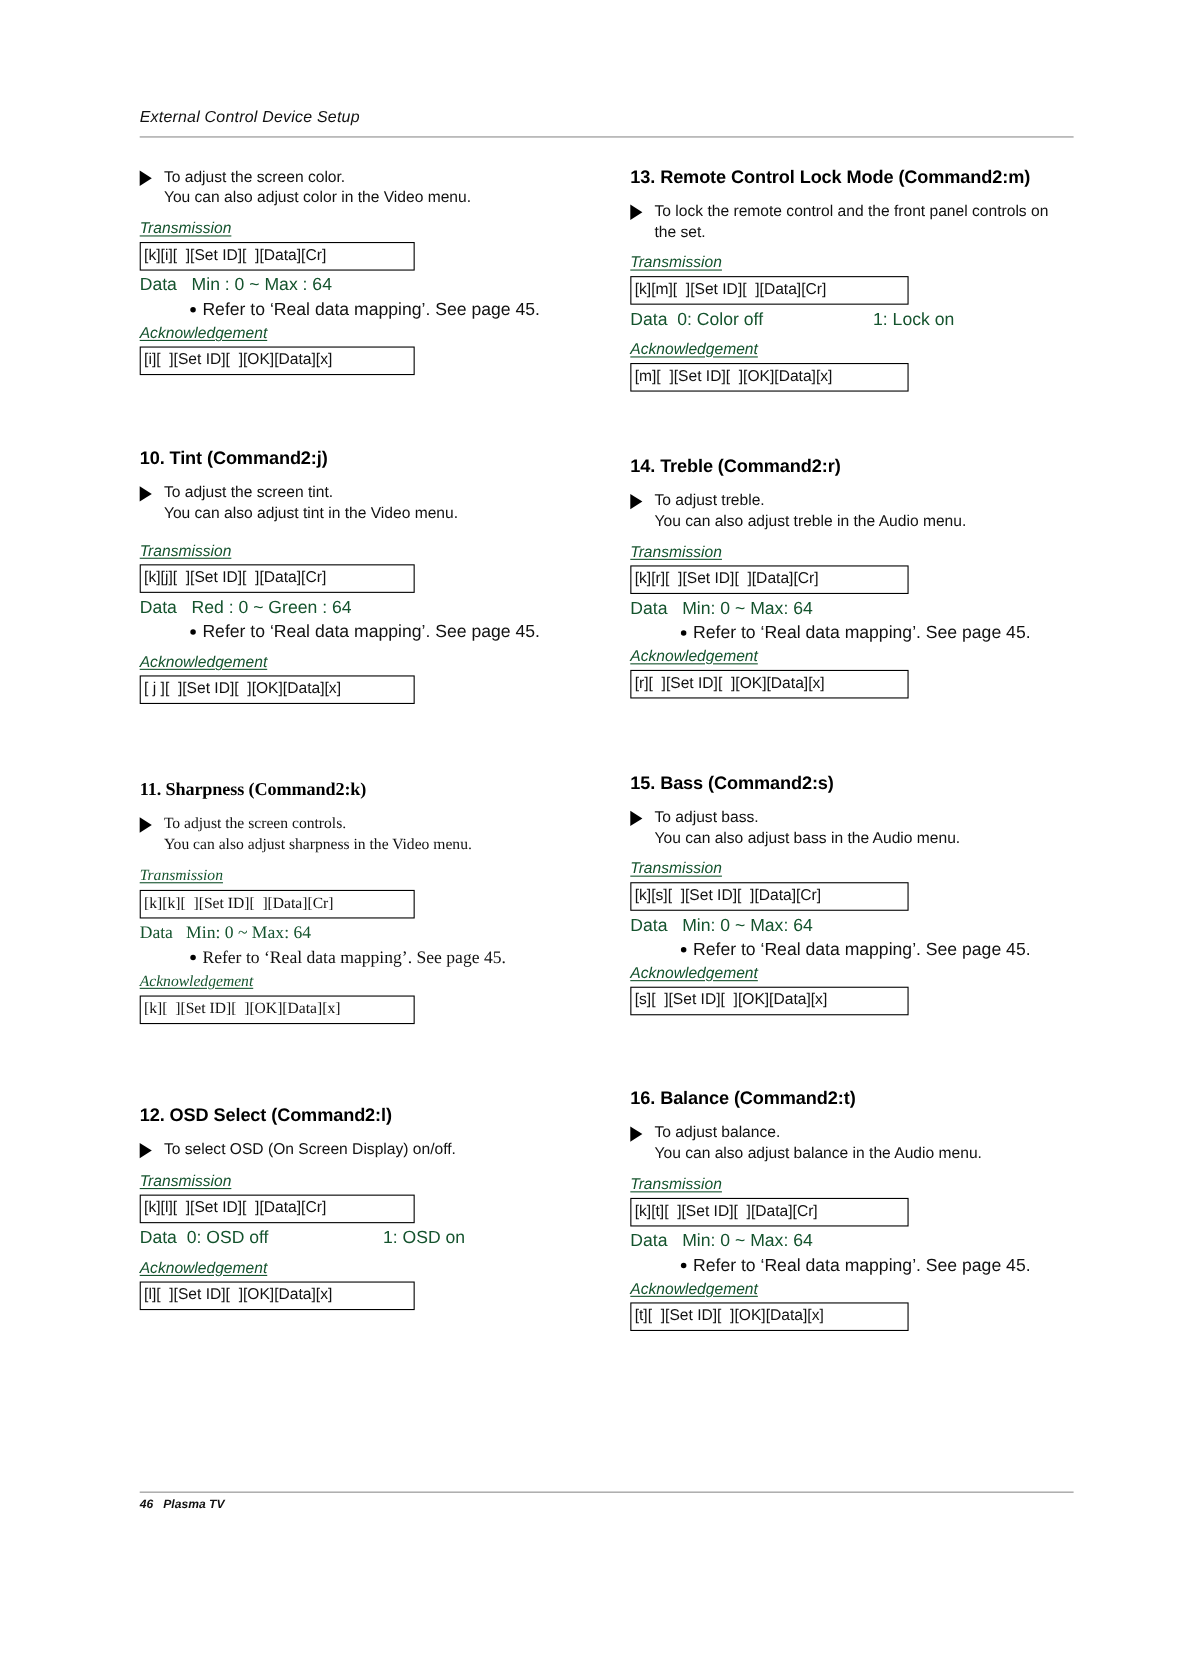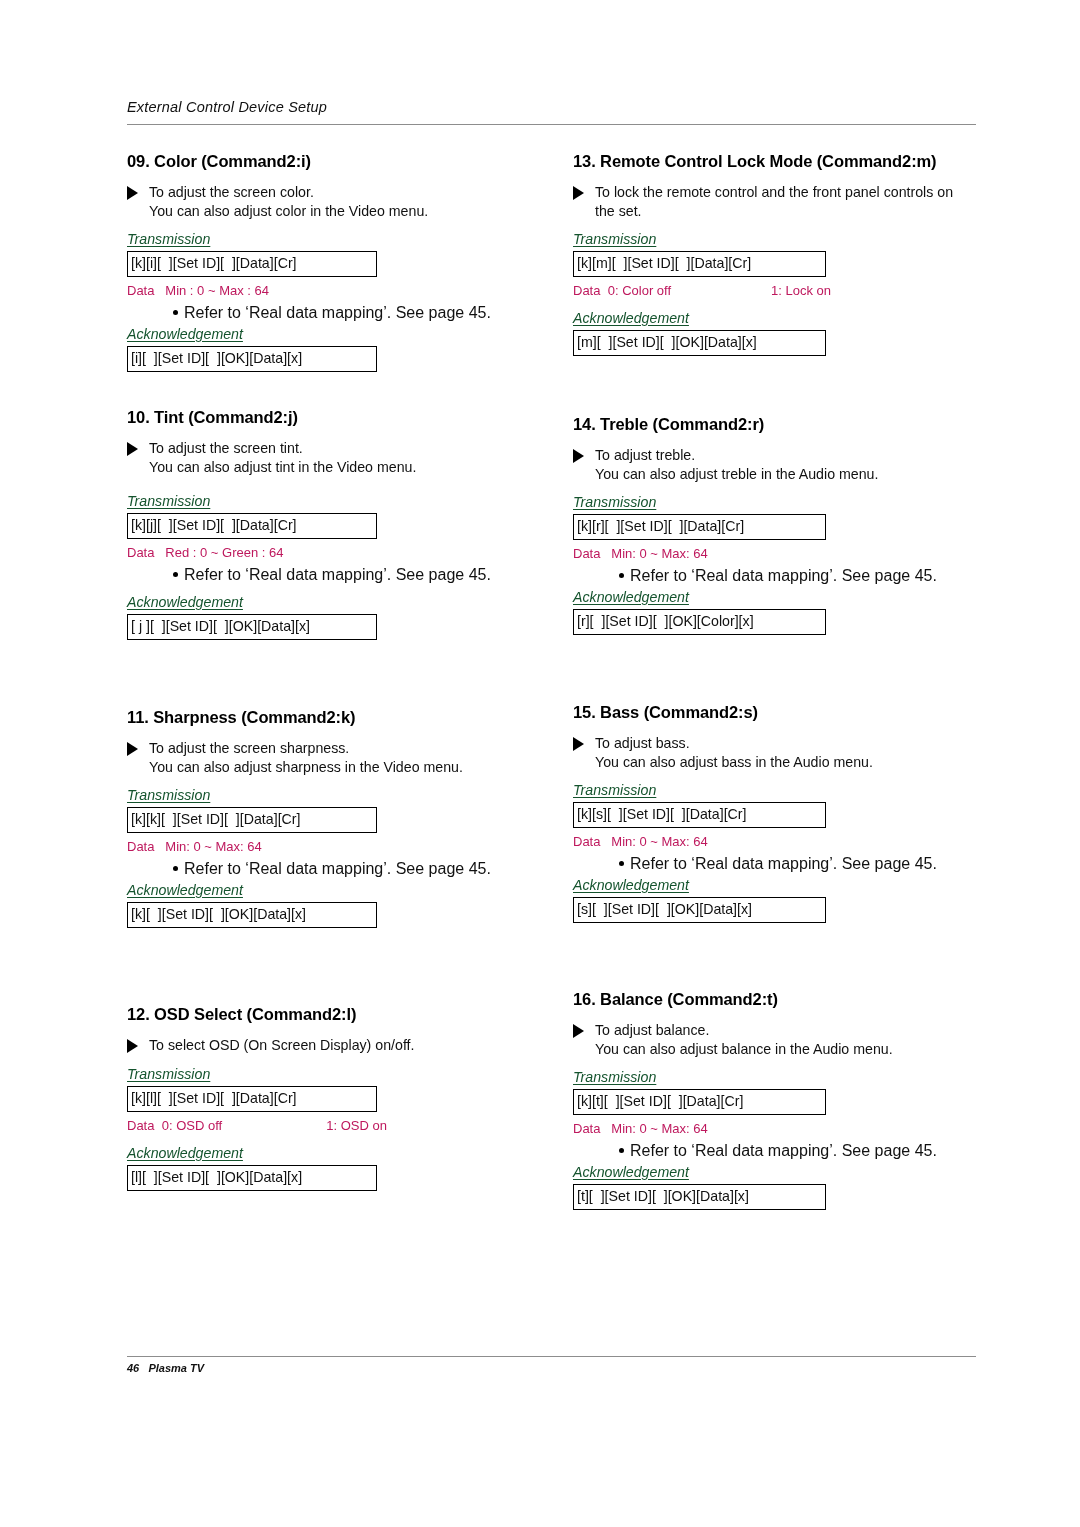--- a/index.html
+++ b/index.html
@@ -91,23 +91,23 @@
     line-height: 23px;
     font-size: 14.2px;
     padding: 0 3px;
     color: #111;
     margin-bottom: 4px;
     white-space: pre;
     overflow: hidden;
   }
 
   .dataline {
-    font-size: 13px;
+    font-size: 16px;
     line-height: 20px;
-    color: #be185d;
+    color: #14532d;
     margin-bottom: 2px;
     white-space: pre;
   }
   .dataline .second {
     display: inline-block;
   }
 
   .note {
     position: relative;
     font-size: 16px;
@@ -155,21 +155,20 @@
 </style>
 </head>
 <body>
 
 <div class="page">
 
   <div class="runhead">External Control Device Setup</div>
   <div class="head-rule"></div>
 
   <div class="section" style="left:127px; top:152px;">
-    <div class="sec-title">09. Color (Command2:i)</div>
     <div class="desc">
       <span class="tri"></span>
       <span>To adjust the screen color.</span>
       <span class="l2">You can also adjust color in the Video menu.</span>
     </div>
     <div class="lbl">Transmission</div>
     <div class="cmdbox w250">[k][i][  ][Set ID][  ][Data][Cr]</div>
     <div class="dataline"><span>Data</span>&nbsp;&nbsp;&nbsp;<span>Min : 0 ~ Max : 64</span></div>
     <div class="note"><span class="dot"></span><span>Refer to ‘Real data mapping’. See page 45.</span></div>
     <div class="lbl">Acknowledgement</div>
@@ -186,25 +185,25 @@
     <div class="gap-sm"></div>
     <div class="lbl">Transmission</div>
     <div class="cmdbox w250">[k][j][  ][Set ID][  ][Data][Cr]</div>
     <div class="dataline"><span>Data</span>&nbsp;&nbsp;&nbsp;<span>Red : 0 ~ Green : 64</span></div>
     <div class="note"><span class="dot"></span><span>Refer to ‘Real data mapping’. See page 45.</span></div>
     <div class="gap-sm"></div>
     <div class="lbl">Acknowledgement</div>
     <div class="cmdbox w250">[ j ][  ][Set ID][  ][OK][Data][x]</div>
   </div>
 
-  <div class="section" style="left:127px; top:708px;">
+  <div class="section" style="left:127px; top:708px;font-family:Liberation Serif, serif;">
     <div class="sec-title">11. Sharpness (Command2:k)</div>
     <div class="desc">
       <span class="tri"></span>
-      <span>To adjust the screen sharpness.</span>
+      <span>To adjust the screen controls.</span>
       <span class="l2">You can also adjust sharpness in the Video menu.</span>
     </div>
     <div class="lbl">Transmission</div>
     <div class="cmdbox w250">[k][k][  ][Set ID][  ][Data][Cr]</div>
     <div class="dataline"><span>Data</span>&nbsp;&nbsp;&nbsp;<span>Min: 0 ~ Max: 64</span></div>
     <div class="note"><span class="dot"></span><span>Refer to ‘Real data mapping’. See page 45.</span></div>
     <div class="lbl">Acknowledgement</div>
     <div class="cmdbox w250">[k][  ][Set ID][  ][OK][Data][x]</div>
   </div>
 
@@ -242,21 +241,21 @@
     <div class="desc">
       <span class="tri"></span>
       <span>To adjust treble.</span>
       <span class="l2">You can also adjust treble in the Audio menu.</span>
     </div>
     <div class="lbl">Transmission</div>
     <div class="cmdbox w253">[k][r][  ][Set ID][  ][Data][Cr]</div>
     <div class="dataline"><span>Data</span>&nbsp;&nbsp;&nbsp;<span>Min: 0 ~ Max: 64</span></div>
     <div class="note"><span class="dot"></span><span>Refer to ‘Real data mapping’. See page 45.</span></div>
     <div class="lbl">Acknowledgement</div>
-    <div class="cmdbox w253">[r][  ][Set ID][  ][OK][Color][x]</div>
+    <div class="cmdbox w253">[r][  ][Set ID][  ][OK][Data][x]</div>
   </div>
 
   <div class="section" style="left:573px; top:703px;">
     <div class="sec-title">15. Bass (Command2:s)</div>
     <div class="desc">
       <span class="tri"></span>
       <span>To adjust bass.</span>
       <span class="l2">You can also adjust bass in the Audio menu.</span>
     </div>
     <div class="lbl">Transmission</div>

